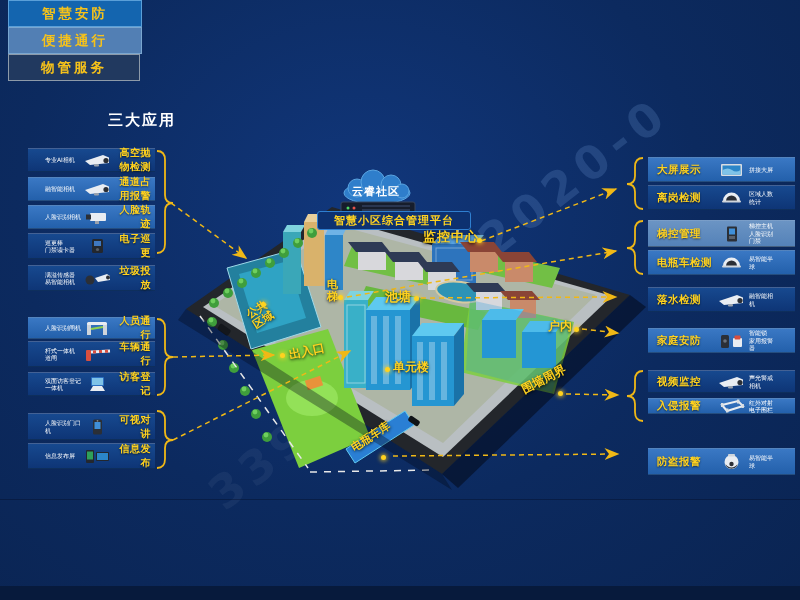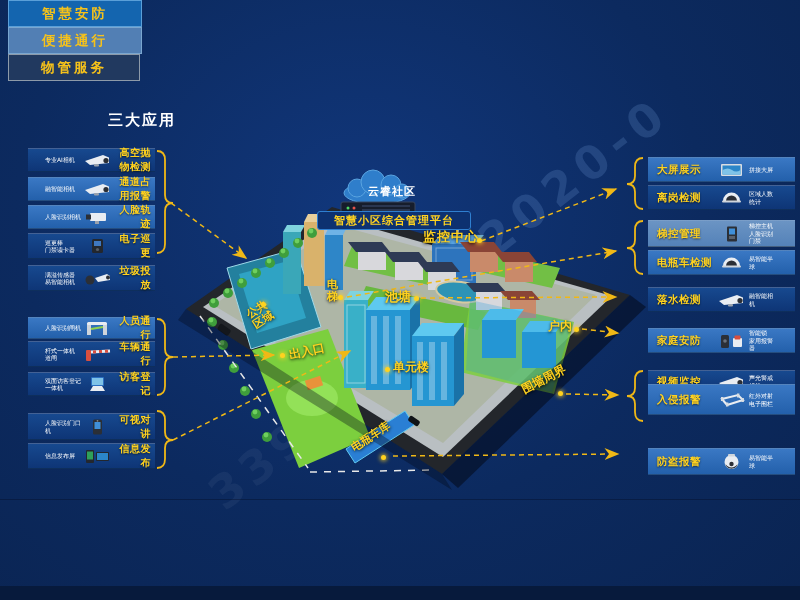--- a/index.html
+++ b/index.html
@@ -36,21 +36,21 @@
   .feat{color:#ffd21f;font-weight:bold;text-shadow:0 1px 2px rgba(0,0,0,0.6);}
   .lrow .feat{flex:1;text-align:right;font-size:10px;letter-spacing:0.5px;}
   .rrow .feat{flex:0 0 58px;font-size:10.5px;letter-spacing:0.5px;}
   
   .maplabel{position:absolute;color:#ffd21f;font-weight:bold;text-shadow:0 1px 3px rgba(0,0,0,0.9);line-height:1.1;}
   .dot{position:absolute;width:5px;height:5px;border-radius:50%;background:#ffd21f;
        box-shadow:0 0 4px 1px rgba(255,210,31,0.8);}
   .platbar{left:317px;top:211px;width:152px;height:17px;display:flex;align-items:center;justify-content:center;
            background:#0d3170;border:1px solid #2f7fd0;border-radius:3px;color:#ffd21f;
            font-size:11px;font-weight:bold;letter-spacing:1px;}
-  .cloudtext{left:352px;top:184px;width:64px;text-align:right;color:#ffffff;font-size:11px;font-weight:bold;letter-spacing:1px;}
+  .cloudtext{left:352px;top:184px;width:64px;text-align:left;color:#ffffff;font-size:11px;font-weight:bold;letter-spacing:1px;}
   .divider{left:0;top:499px;width:800px;height:1px;background:rgba(3,10,28,0.35);}
   .bottomband{left:0;top:586px;width:800px;height:14px;background:#071a3c;}
   svg{position:absolute;left:0;top:0;}
 </style>
 </head>
 <body>
 
 <div id="stage">
 
   <div class="wm wm1">2020-0</div>
@@ -468,21 +468,21 @@
           <path d="M3 10 L21 4 L27 6.5 L27 12 L8 14 Z" fill="#e9edf2"></path>
           <circle cx="24" cy="9.5" r="2.6" fill="#2b2f36"></circle>
           <rect x="12" y="13" width="5" height="2.4" rx="1" fill="#9aa2ad"></rect>
         </svg>
       </span>
     <div class="dev">
         <span>声光警戒相机</span>
         <span></span>
       </div>
   </div>
-  <div class="row rrow tone-b" style="top:384px;height:31px">
+  <div class="row rrow tone-b" style="top:398px;height:16px">
     <div class="feat">入侵报警</div>
     <span class="icon">
         <svg width="30" height="18" viewBox="0 0 30 18" style="position:static">
           <path d="M6 8 L22 4 L27 9 L11 14 Z" fill="none" stroke="#e9edf2" stroke-width="2"></path>
           <rect x="5" y="6" width="2.4" height="4" fill="#d8dde2"></rect>
           <rect x="21" y="2.5" width="2.4" height="4" fill="#d8dde2"></rect>
           <rect x="25.5" y="7" width="2.4" height="4" fill="#d8dde2"></rect>
           <rect x="10" y="11.5" width="2.4" height="4" fill="#d8dde2"></rect>
         </svg>
       </span>

